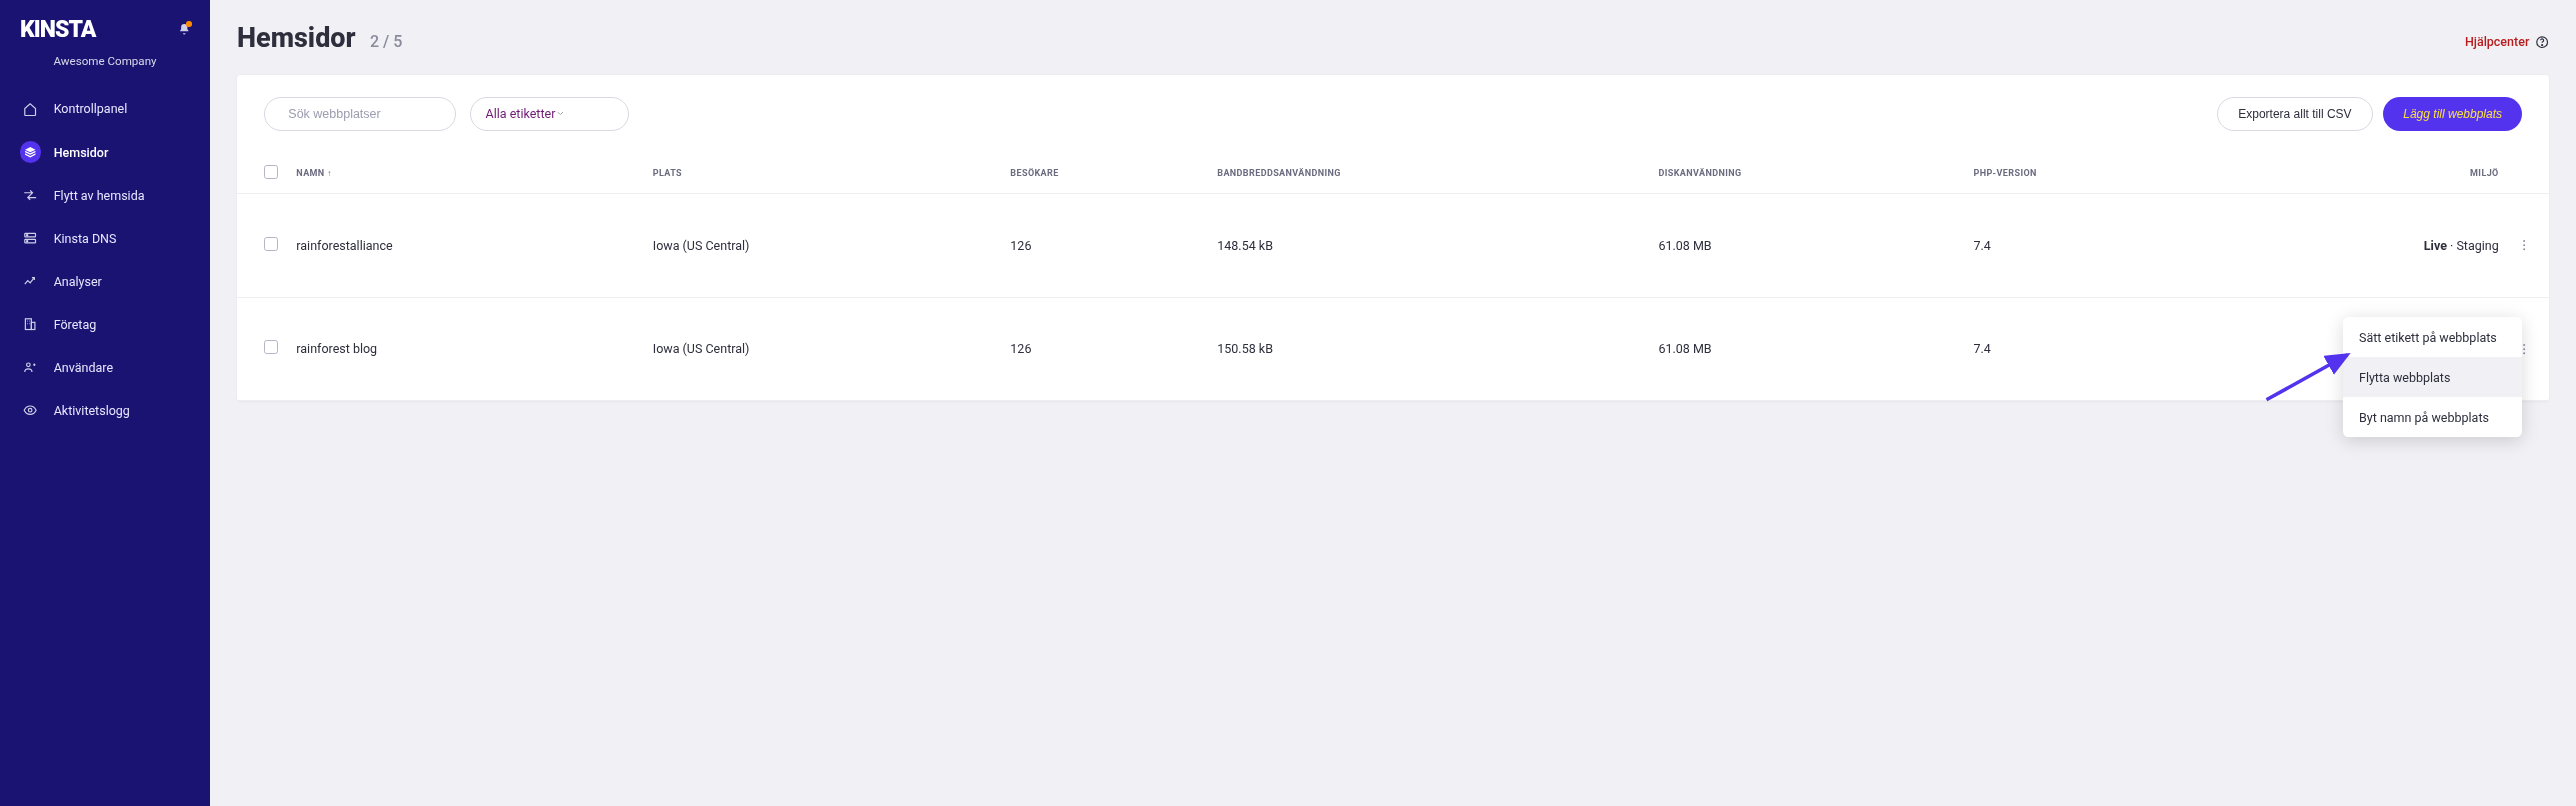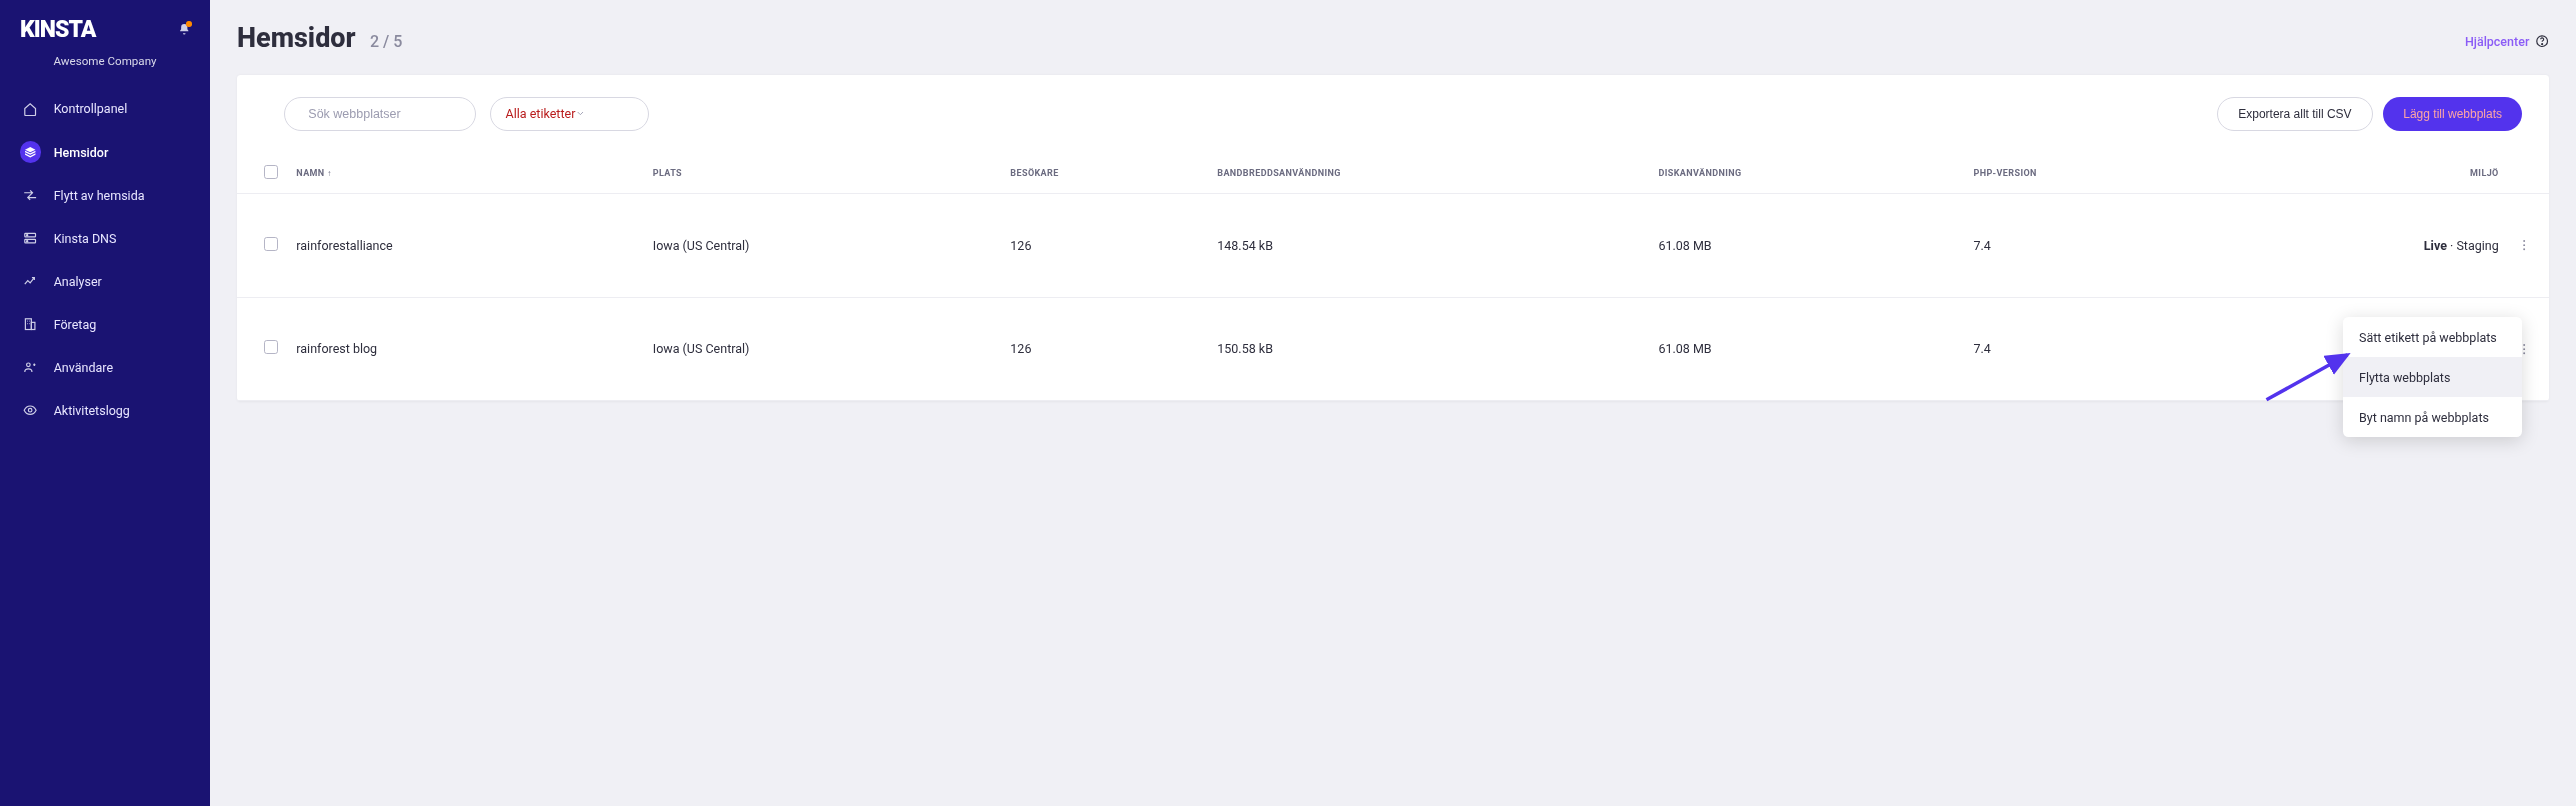--- a/index.html
+++ b/index.html
@@ -20,35 +20,35 @@
 .nav-item .icon-wrap { width: 21.5px; height: 21.5px; display: flex; align-items: center; justify-content: center; border-radius: 50%; flex-shrink: 0; }
 .nav-item.active .icon-wrap { background: #5333ed; }
 .nav-item.active { color: #fff; font-weight: 500; }
 
 
 .main { flex: 1; padding: 21.5px 27px; }
 .page-head { display: flex; align-items: center; justify-content: space-between; margin-bottom: 21.5px; }
 .page-head-left { display: flex; align-items: baseline; gap: 14.3px; }
 .page-title { font-size: 27px; font-weight: 800; color: #2e2e3d; }
 .page-count { font-size: 16px; color: #8a8a9e; font-weight: 500; }
-.help-link { display: flex; align-items: center; gap: 5.4px; font-size: 12.5px; color: #8b5cf6; cursor: pointer; font-weight: 500; margin-top: 8px; }
+.help-link { display: flex; align-items: flex-end; gap: 5.4px; font-size: 12.5px; color: #b91c1c; cursor: pointer; font-weight: 500; margin-top: 8px; }
 
 .card { background: #fff; border-radius: 3.6px; box-shadow: 0 0.9px 2.7px rgba(0,0,0,0.05); }
-.toolbar { display: flex; align-items: center; padding: 21.5px 27px; gap: 14.3px; margin-left: 20px; }
+.toolbar { display: flex; align-items: center; padding: 21.5px 27px; gap: 14.3px; }
 .toolbar-right { margin-left: auto; display: flex; gap: 10.7px; }
 
 .search-box { display: flex; align-items: center; border: 0.9px solid #d8d8e2; border-radius: 20px; padding: 0 14.3px; height: 34px; width: 192px; gap: 9px; }
 .search-box input { border: none; outline: none; font-size: 12.5px; flex: 1; background: transparent; color: #2e2e3d; }
 .search-box input::placeholder { color: #9c9cb0; }
 
-.select-box { display: flex; align-items: center; justify-content: flex-start; border: 0.9px solid #d8d8e2; border-radius: 20px; padding: 0 14.3px; height: 34px; width: 159px; cursor: pointer; font-size: 12.5px; color: #b91c1c; }
+.select-box { display: flex; align-items: center; justify-content: flex-start; border: 0.9px solid #d8d8e2; border-radius: 20px; padding: 0 14.3px; height: 34px; width: 159px; cursor: pointer; font-size: 12.5px; color: #701a75; }
 
 .btn { height: 34px; padding: 0 20px; border-radius: 20px; border: none; font-size: 12px; font-weight: 500; cursor: pointer; display: flex; align-items: center; }
 .btn-outline { background: #fff; border: 0.9px solid #d8d8e2; color: #2e2e3d; }
-.btn-primary { background: #5333ed; color: #fca5a5; }
+.btn-primary { background: #5333ed; color: #fde047; font-style: italic; }
 
 
 .tbl { width: 100%; border-collapse: collapse; }
 .tbl thead th { text-align: left; font-size: 9px; font-weight: 700; letter-spacing: 0.4px; color: #6b6b80; padding: 12.5px 9px; border-bottom: 0.9px solid #ededf2; text-transform: uppercase; }
 .tbl tbody td { padding: 29px 9px; border-bottom: 0.9px solid #ededf2; font-size: 12.5px; color: #2e2e3d; vertical-align: middle; }
 .tbl th:first-child, .tbl td:first-child { padding-left: 27px; width: 45px; }
 .tbl th:last-child, .tbl td:last-child { padding-right: 18px; width: 36px; text-align: center; }
 .chk { width: 14.3px; height: 14.3px; border: 1.3px solid #b5b5c6; border-radius: 2.7px; display: inline-block; cursor: pointer; }
 .env-cell { text-align: right; }
 .live { font-weight: 700; }

